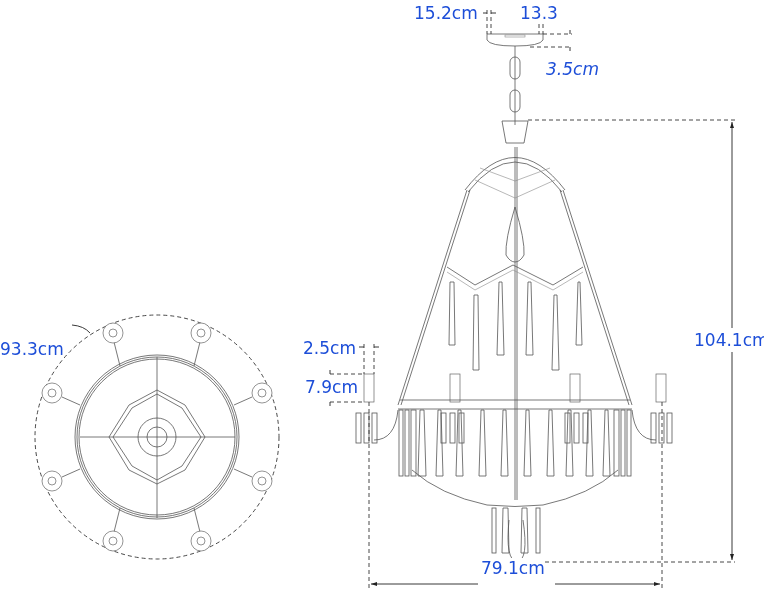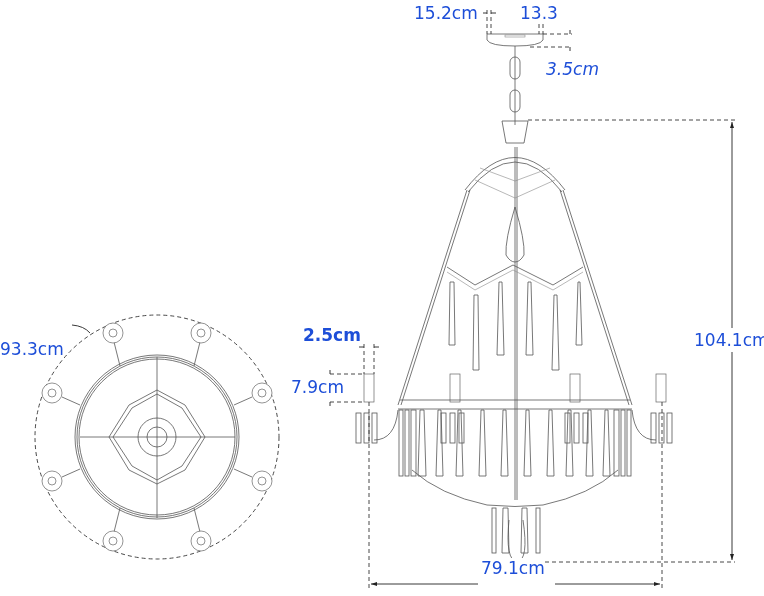--- a/index.html
+++ b/index.html
@@ -194,15 +194,15 @@
       <line x1="330" y1="402" x2="330" y2="406" class="dim"></line>
     </g>
   </svg>
 
   <div class="lbl" style="left:414px;top:3px;">15.2cm</div>
   <div class="lbl" style="left:520px;top:3px;">13.3</div>
   <div class="lbl" style="left:546px;top:59px;font-style:italic;">3.5cm</div>
   <div class="lbl" style="left:694px;top:330px;">104.1cm</div>
   <div class="lbl" style="left:481px;top:558px;">79.1cm</div>
   <div class="lbl" style="left:0px;top:296px;margin-top:43px;">93.3cm</div>
-  <div class="lbl" style="left:303px;top:325px;font-weight:bold;">2.5cm</div>
-  <div class="lbl" style="left:291px;top:377px;">7.9cm</div>
+  <div class="lbl" style="left:303px;top:338px;">2.5cm</div>
+  <div class="lbl" style="left:305px;top:377px;">7.9cm</div>
 </div>
 
 </body></html>

